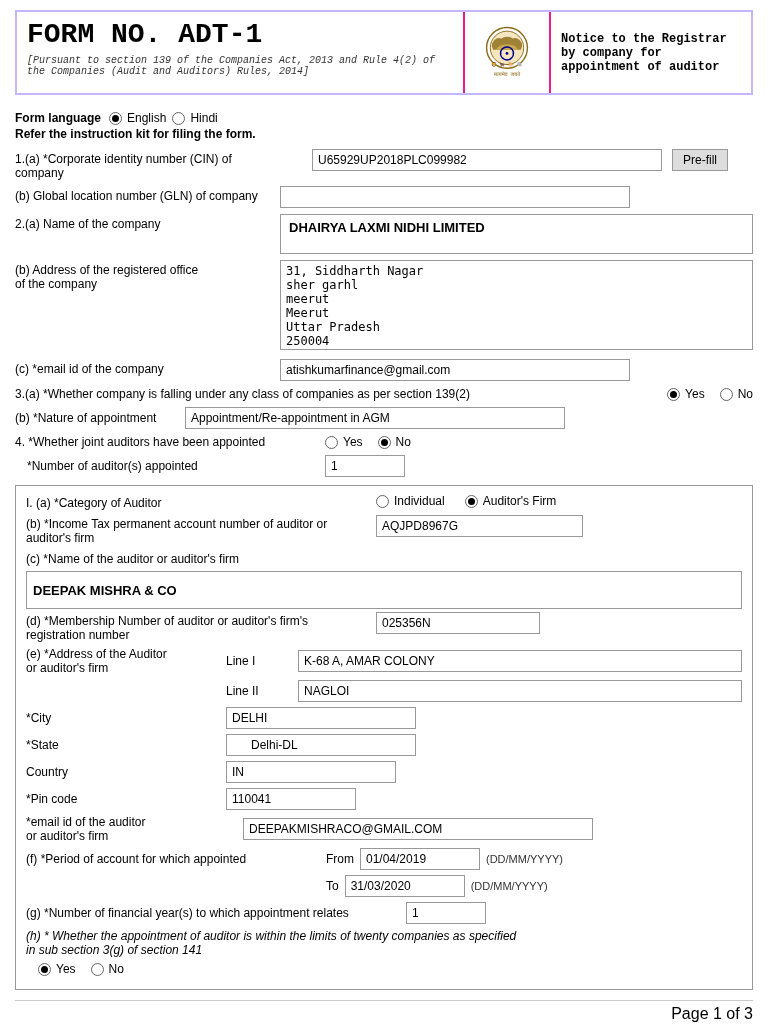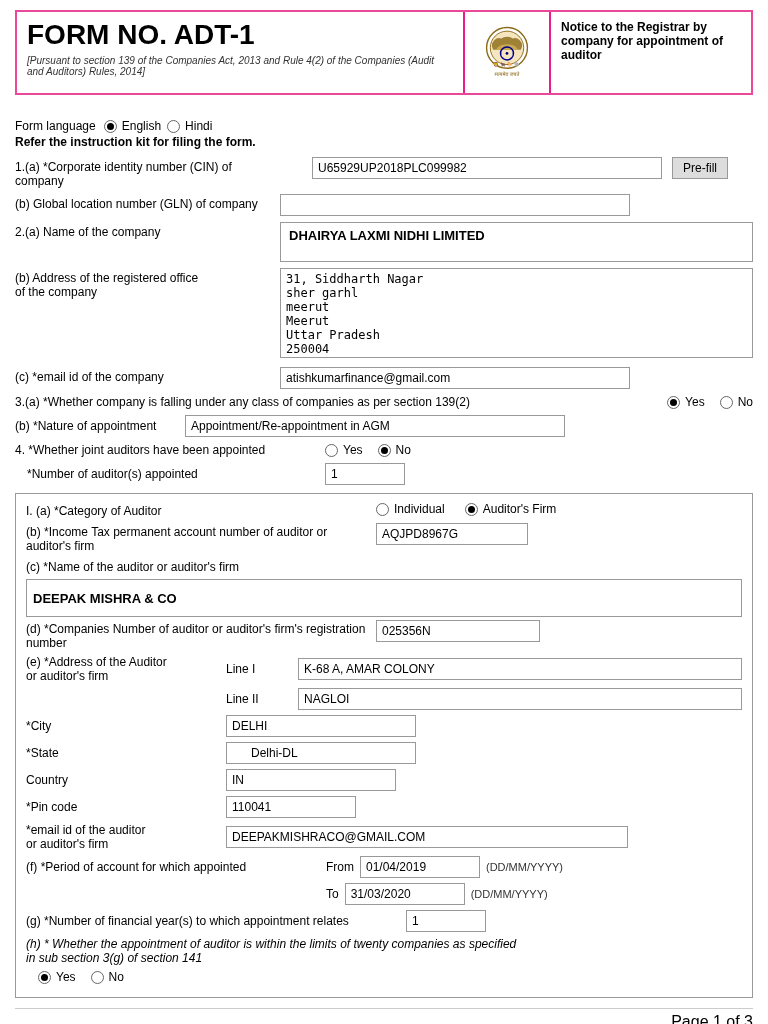--- a/index.html
+++ b/index.html
@@ -6,24 +6,25 @@
     body {
       font-family: Arial, sans-serif;
       font-size: 12px;
       background: #fff;
       color: #000;
       width: 768px;
       min-height: 1024px;
       padding: 10px 15px;
     }
     .header-box {
-      border: 2px solid #ec4899;
+      border: 2px solid #c4b5fd;
       display: flex;
       align-items: stretch;
-      margin-bottom: 24px;
+      margin-bottom: 16px;
+      font-family: Liberation Mono, monospace;
     }
     .header-left {
       flex: 1;
       padding: 8px 10px;
       border-right: 2px solid #e91e8c;
     }
     .form-title {
       font-size: 28px;
       font-weight: bold;
       line-height: 1.1;
@@ -42,31 +43,31 @@
       border-right: 2px solid #e91e8c;
     }
     .emblem {
       width: 60px;
       height: 65px;
     }
     .header-right {
       flex: 0 0 200px;
       padding: 8px 10px;
       display: flex;
-      align-items: flex-start;
+      align-items: center;
       font-size: 12px;
       font-weight: bold;
     }
     .form-language-row {
       display: flex;
       align-items: center;
       margin-bottom: 2px;
       font-size: 12px;
     }
-    .form-language-row .label { font-weight: normal; margin-right: 8px; text-align: center; }
+    .form-language-row .label { font-weight: bold; margin-right: 8px; text-align: center; }
     .radio-group { display: flex; align-items: center; gap: 6px; }
     .radio-item { display: flex; align-items: center; gap: 3px; }
     .instruction { font-size: 12px; font-weight: bold; margin-bottom: 8px; }
     .form-row {
       display: flex;
       align-items: flex-start;
       margin-bottom: 6px;
     }
     .row-label {
       flex: 0 0 265px;
@@ -333,31 +334,31 @@
       <div class="radio-item">
         <div class="radio-circle filled"></div>
         <span>Auditor's Firm</span>
       </div>
     </div>
   </div>
 
   <div class="inner-row">
     <div class="inner-label">(b) *Income Tax permanent account number of auditor or auditor's firm</div>
     <div class="inner-input">
-      <input type="text" style="width: 152px;" value="AQJPD8967G">
+      <input type="text" style="width: 207px;" value="AQJPD8967G">
     </div>
   </div>
 
   <div class="inner-row">
     <div class="inner-label">(c) *Name of the auditor or auditor's firm</div>
   </div>
   <div class="name-box-large">DEEPAK MISHRA &amp; CO</div>
 
   <div class="inner-row">
-    <div class="inner-label">(d) *Companies Number of auditor or auditor's firm's registration number</div>
+    <div class="inner-label">(d) *Membership Number of auditor or auditor's firm's registration number</div>
     <div class="inner-input">
       <input type="text" style="width: 164px;" value="025356N">
     </div>
   </div>
 
   <div class="address-row">
     <div class="addr-label" style="white-space:pre-line;">(e) *Address of the Auditor
      or auditor's firm</div>
     <div class="addr-linelabel">Line I</div>
     <div class="addr-input">
@@ -392,21 +393,21 @@
   <div class="address-row">
     <div class="addr-label">*Pin code</div>
     <div>
       <input type="text" style="width: 130px;" value="110041">
     </div>
   </div>
   <div class="address-row">
     <div class="addr-label" style="white-space:pre-line;">*email id of the auditor
 or auditor's firm</div>
     <div>
-      <input type="text" style="width: 402px;" value="DEEPAKMISHRACO@GMAIL.COM">
+      <input type="text" style="width: 350px; margin-left: 17px;" value="DEEPAKMISHRACO@GMAIL.COM">
     </div>
   </div>
 
   <div class="period-row">
     <div class="period-label">(f) *Period of account for which appointed</div>
     <div style="display:flex; align-items:center; gap:6px;">
       <span>From</span>
       <input type="text" style="width: 120px;" value="01/04/2019">
       <span class="ddmmyyyy">(DD/MM/YYYY)</span>
     </div>

